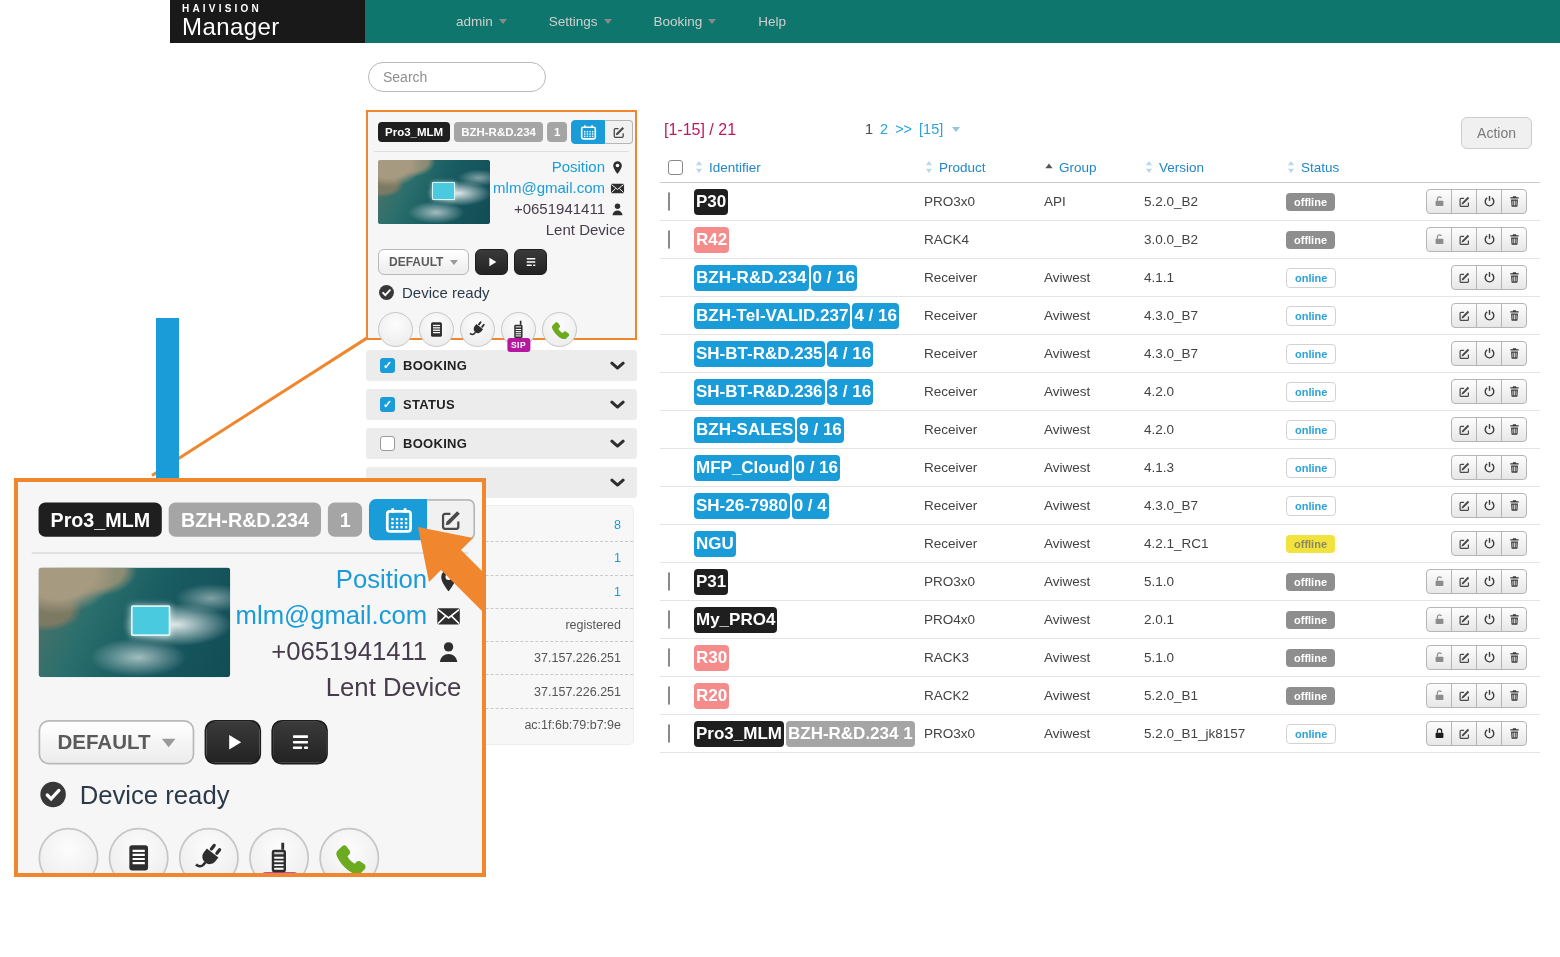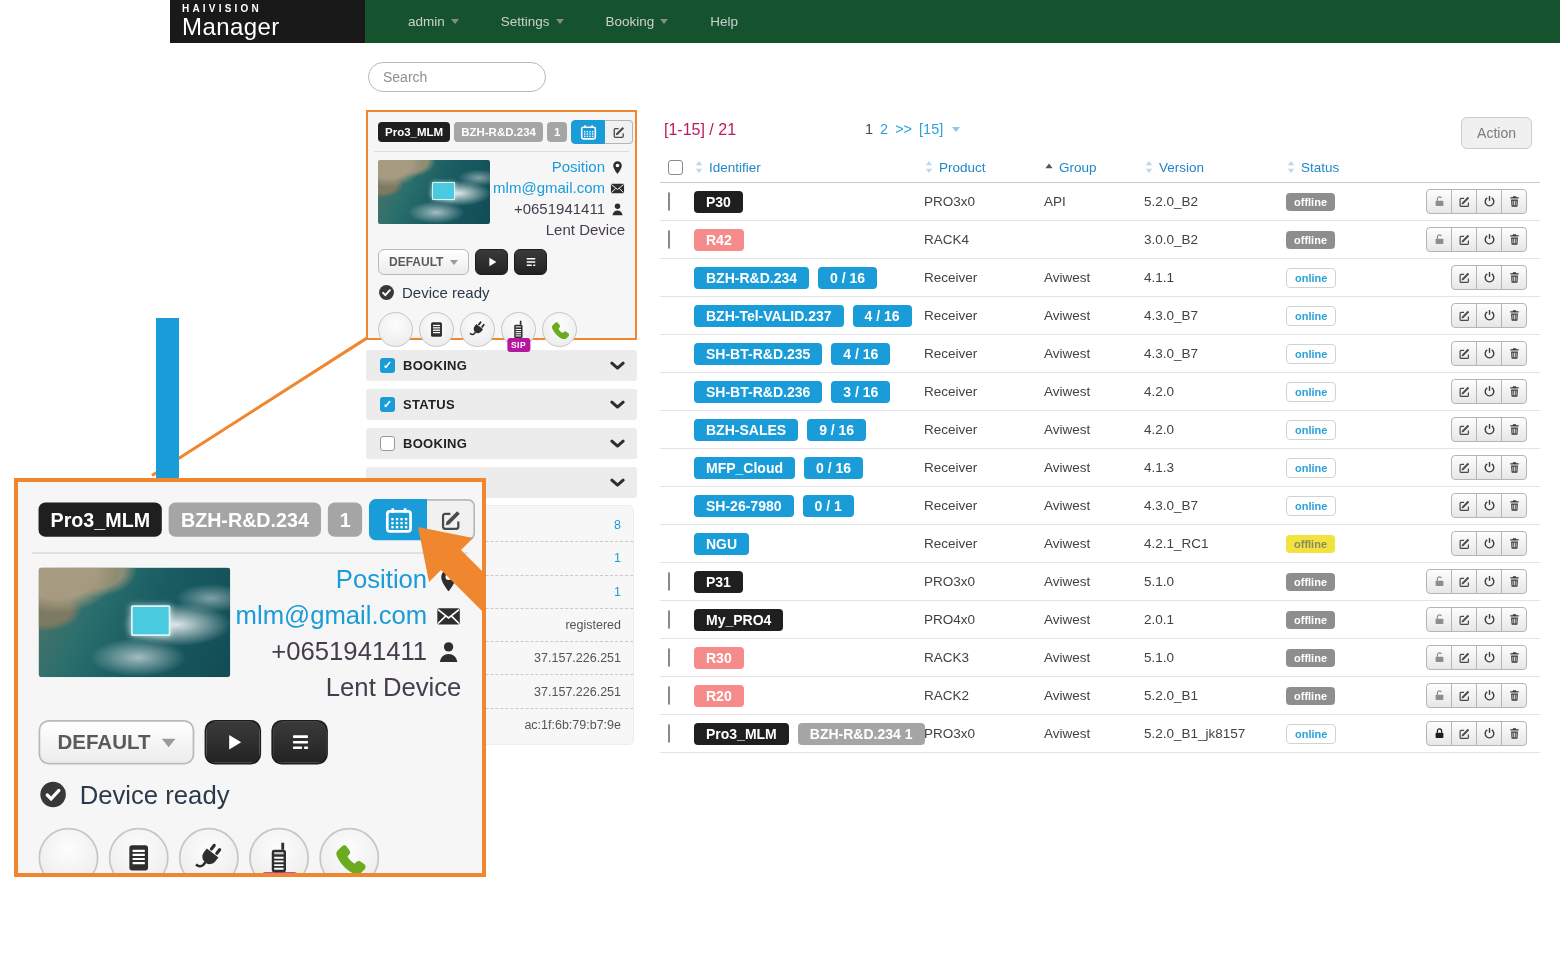--- a/index.html
+++ b/index.html
@@ -1,26 +1,26 @@
 <!DOCTYPE html>
 <html><head>
 <meta charset="utf-8">
 <style>
   html,body{margin:0;padding:0;background:#fff;}
   body{width:1560px;height:957px;overflow:hidden;font-family:"Liberation Sans",sans-serif;
        -webkit-font-smoothing:antialiased;}
   .stage{position:relative;width:1560px;height:957px;background:#fff;}
 
   
-  .navbar{position:absolute;left:170px;top:0;width:1390px;height:43px;background:#14532d;display:flex;}
+  .navbar{position:absolute;left:170px;top:0;width:1390px;height:43px;background:#0f766e;display:flex;}
   .brand{width:195px;height:43px;background:#191919;color:#fff;padding-left:12px;box-sizing:border-box;
          display:flex;flex-direction:column;justify-content:center;cursor:pointer;}
   .brand-top{font-size:10px;font-weight:bold;letter-spacing:3.2px;line-height:11px;}
   .brand-bottom{font-size:24px;font-weight:300;letter-spacing:.4px;line-height:26px;}
-  .nav-items{display:flex;align-items:center;padding-left:22px;}
+  .nav-items{display:flex;align-items:center;padding-left:22px;margin-left:48px;}
   .nav-item{color:#cfcfcf;font-size:13.5px;padding:0 21px;height:43px;display:flex;align-items:center;gap:6px;cursor:pointer;}
   .caret{width:0;height:0;border-left:4px solid transparent;border-right:4px solid transparent;border-top:5px solid #8a8a8a;display:inline-block;}
 
   
   .search{position:absolute;left:368px;top:62px;width:178px;height:30px;border:1px solid #b9b9b9;border-radius:15px;
           padding:0 14px;font-size:14px;color:#444;box-sizing:border-box;outline:none;font-family:inherit;}
   .search::placeholder{color:#8f8f8f;}
 
   .device-card{width:271px;height:230px;box-sizing:border-box;background:#f6f6f6;padding:8px 10px;}
   .card-small{position:absolute;left:366px;top:110px;border:2px solid #f0862e;z-index:6;}
@@ -104,21 +104,21 @@
   .action-btn{position:absolute;right:8px;top:4px;padding:7px 15px;border:1px solid #ccc;border-radius:6px;
       background:#f0f0f0;color:#7a7a7a;font-size:14px;cursor:pointer;font-family:inherit;}
 
   .table{position:absolute;left:660px;top:152px;width:880px;}
   .thead,.trow{display:grid;grid-template-columns:26px 230px 120px 100px 142px 130px 1fr;align-items:center;padding-left:8px;}
   .thead{height:30px;border-bottom:1px solid #c9c9c9;}
   .hcell{display:flex;align-items:center;gap:5px;font-size:13.5px;font-weight:normal;color:#2187c9;cursor:pointer;}
   .trow{height:37px;border-bottom:1px solid #e4e4e4;}
   .cbox{width:15px;height:15px;border:1.5px solid #8a8a8a;border-radius:3px;background:#fff;box-sizing:border-box;cursor:pointer;}
   .idcell{display:flex;align-items:center;}
-  .rbadge{font-size:14px;font-weight:bold;color:#fff;padding:3px 12px;border-radius:4px;margin-right:9px;white-space:nowrap;cursor:pointer;}
+  .rbadge{font-size:17px;font-weight:bold;color:#fff;padding:3px 2px;border-radius:4px;margin-right:2px;white-space:nowrap;cursor:pointer;}
   .c-black{background:#1f1f1f;} .c-pink{background:#f58b8b;} .c-blue{background:#199cd8;} .c-gray{background:#a5a5a5;}
   .tcell{font-size:13.5px;color:#424242;}
   .chip{display:inline-block;font-size:11px;font-weight:bold;padding:3px 8px;border-radius:4px;}
   .chip.offline{background:#8e8e8e;color:#fff;}
   .chip.online{background:#fff;color:#2aa2da;border:1px solid #d2d2d2;}
   .chip.warning{background:#f2e23d;color:#8b8b62;}
   .acts{display:flex;justify-content:flex-end;padding-right:13px;}
   .abtn{width:26px;height:25px;display:flex;align-items:center;justify-content:center;border:1px solid #b5b5b5;
         background:linear-gradient(#fdfdfd,#e7e7e7);margin-left:-1px;cursor:pointer;padding:0;}
   .abtn:first-child{border-radius:4px 0 0 4px;margin-left:0;}
@@ -709,21 +709,21 @@
                 <line x1="10" y1="7" x2="10" y2="12.8"></line>
               </g>
             </svg>
           </button>
         </div>
       </div>
       <div class="trow">
         <div></div>
         <div class="idcell">
           <span class="rbadge c-blue">SH-26-7980</span>
-          <span class="rbadge c-blue">0 / 1</span>
+          <span class="rbadge c-blue">0 / 4</span>
         </div>
         <div class="tcell">Receiver</div>
         <div class="tcell">Aviwest</div>
         <div class="tcell">4.3.0_B7</div>
         <div><span class="chip online">online</span></div>
         <div class="acts">
           <button class="abtn">
             <svg width="13" height="13" viewBox="0 0 16 16">
               <path d="M12.8 9.3V12.8a1.3 1.3 0 0 1-1.3 1.3H3.9a1.3 1.3 0 0 1-1.3-1.3V5.5a1.3 1.3 0 0 1 1.3-1.3h3.6" fill="none" stroke="#4a4a4a" stroke-width="1.5"></path>
               <path d="M6.7 11.2l7.1-7.1-1.8-1.8-7.1 7.1-.5 2.3z" fill="#4a4a4a"></path>

